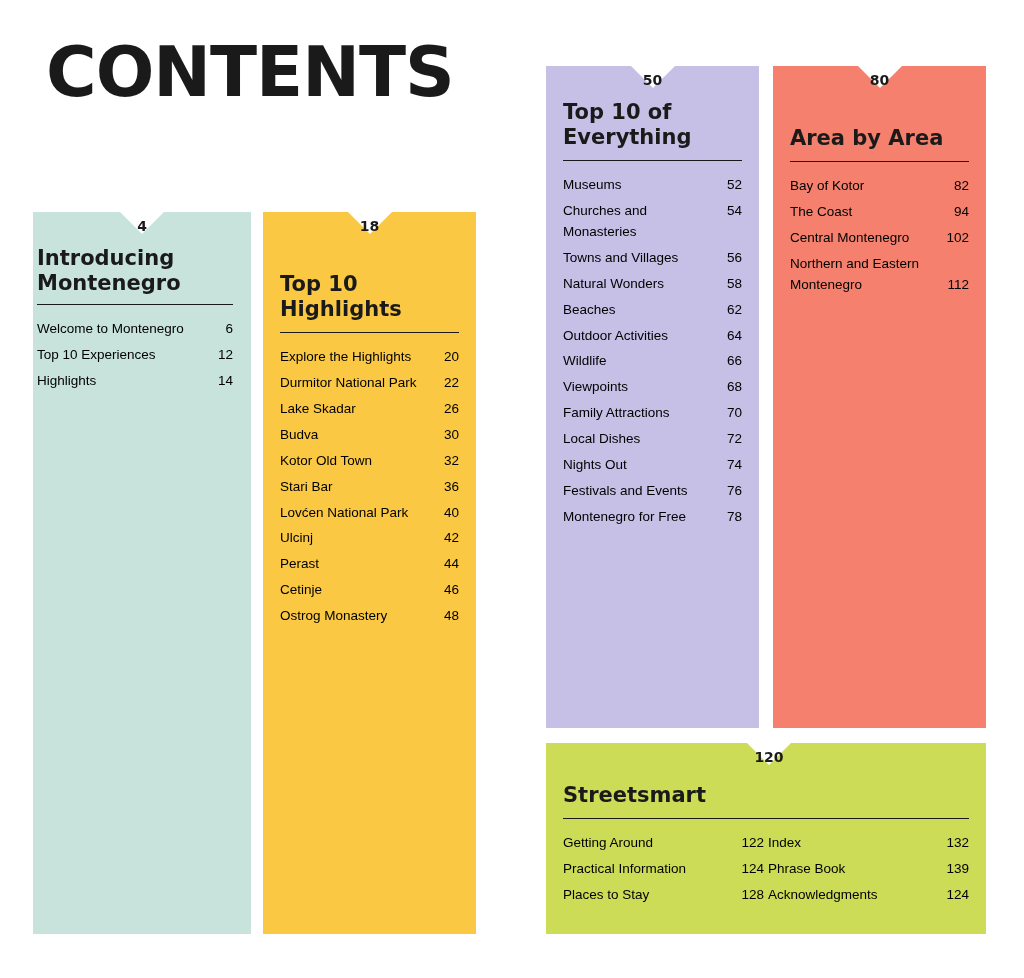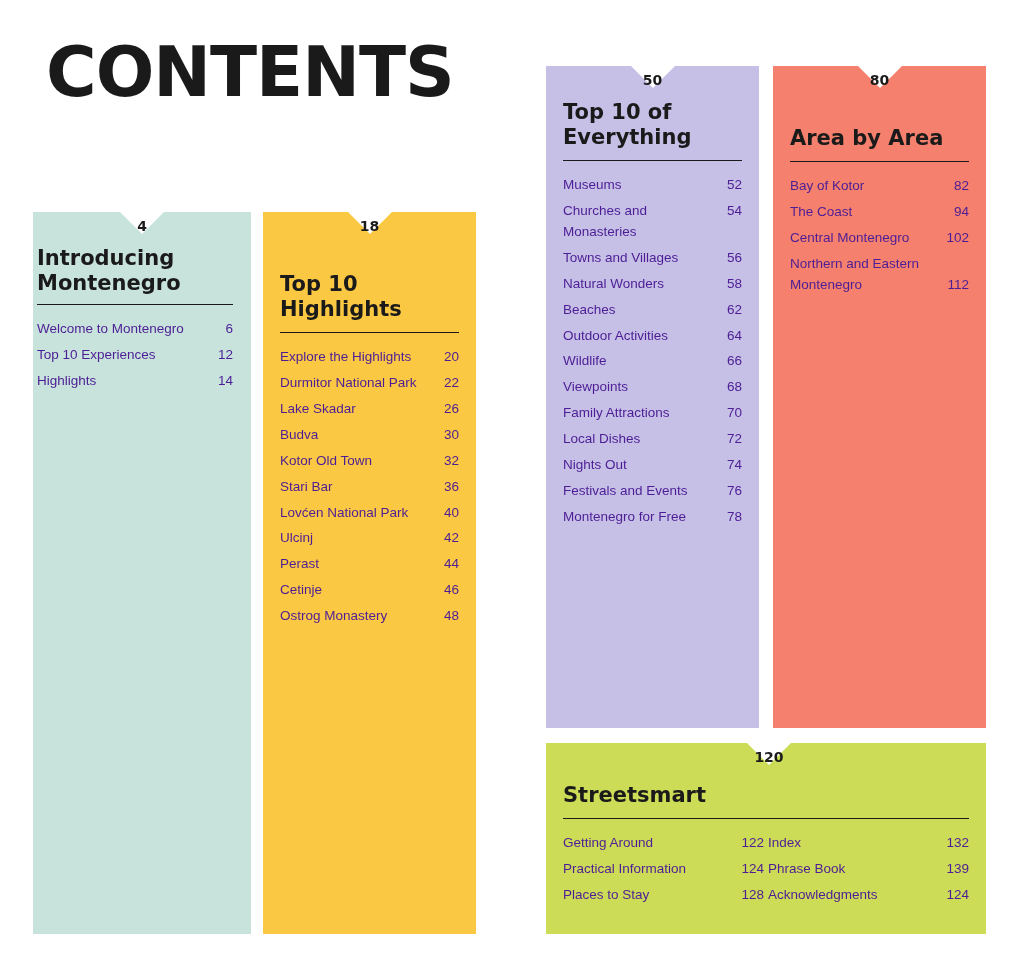--- a/index.html
+++ b/index.html
@@ -83,21 +83,21 @@
     padding: 0;
     list-style: none;
   }
   .toc-row {
     display: flex;
     align-items: flex-start;
     justify-content: center;
     font-size: 13.5px;
     line-height: 1.55;
     padding: 2.5px 0;
-    color: #4c1d95;
+    color: #000000;
   }
   .toc-label {
     flex: 1 1 auto;
     padding-right: 10px;
   }
   .toc-page {
     flex: 0 0 auto;
     text-align: right;
     min-width: 24px;
   }

